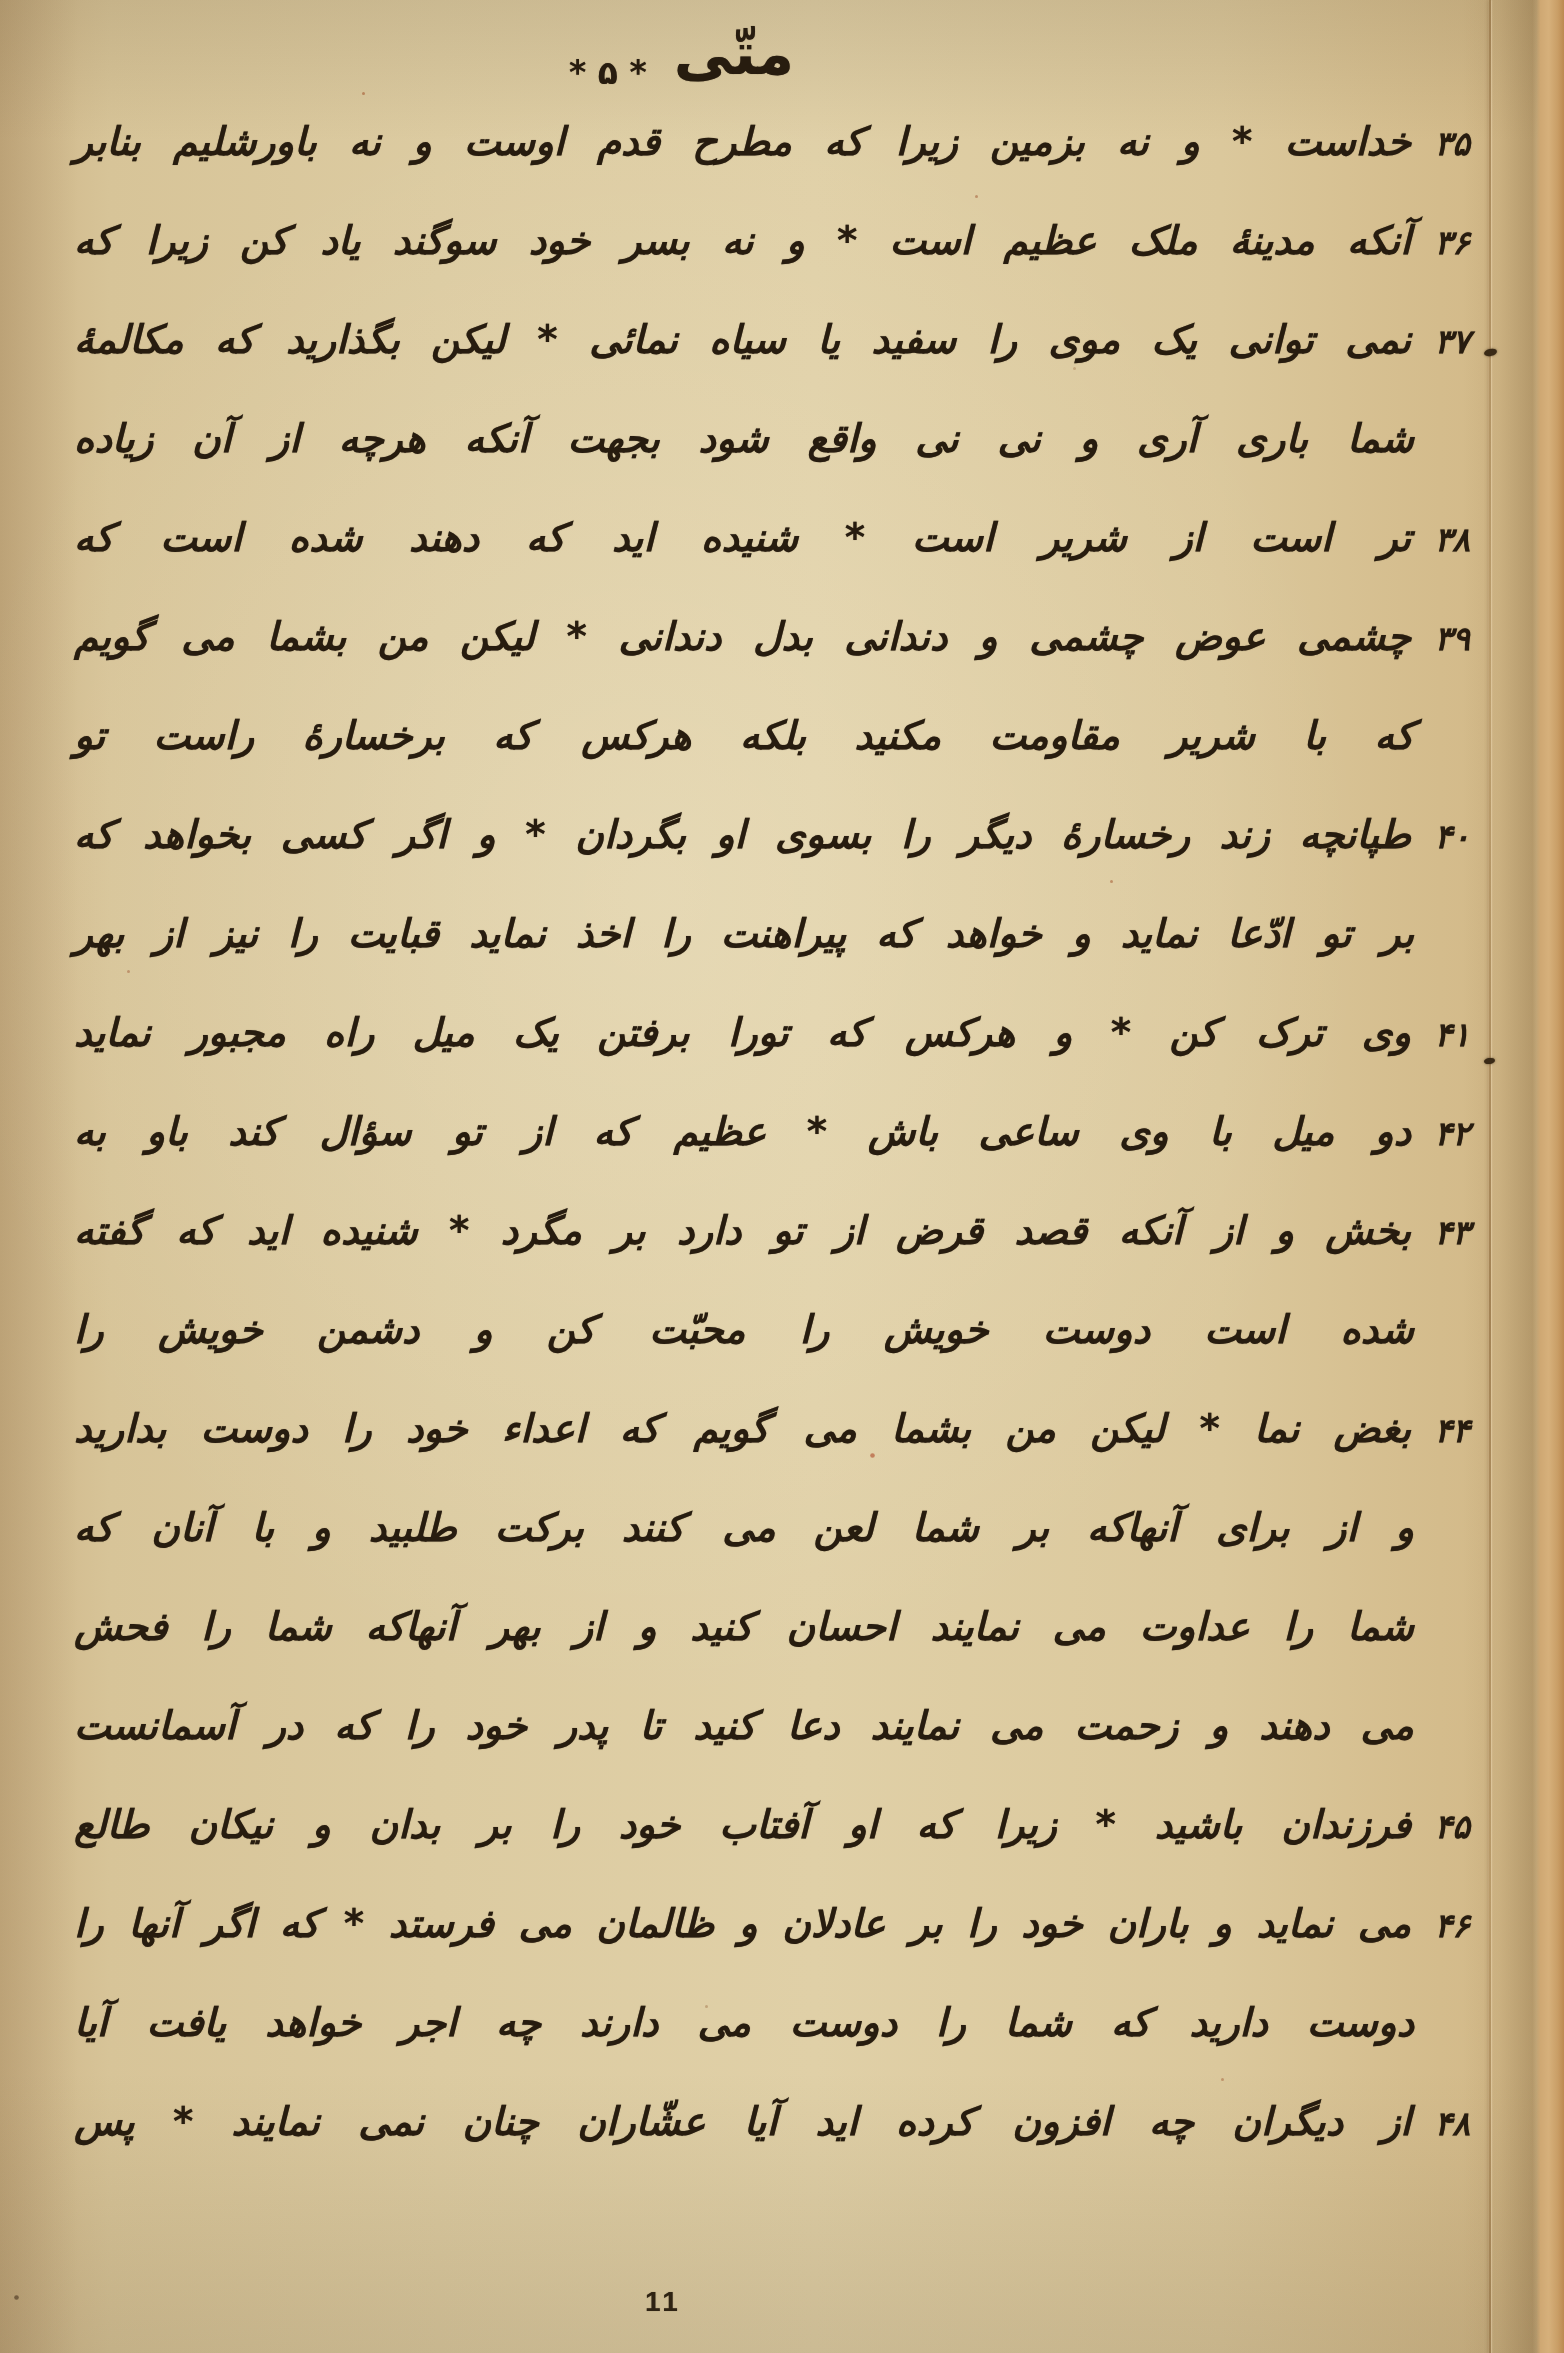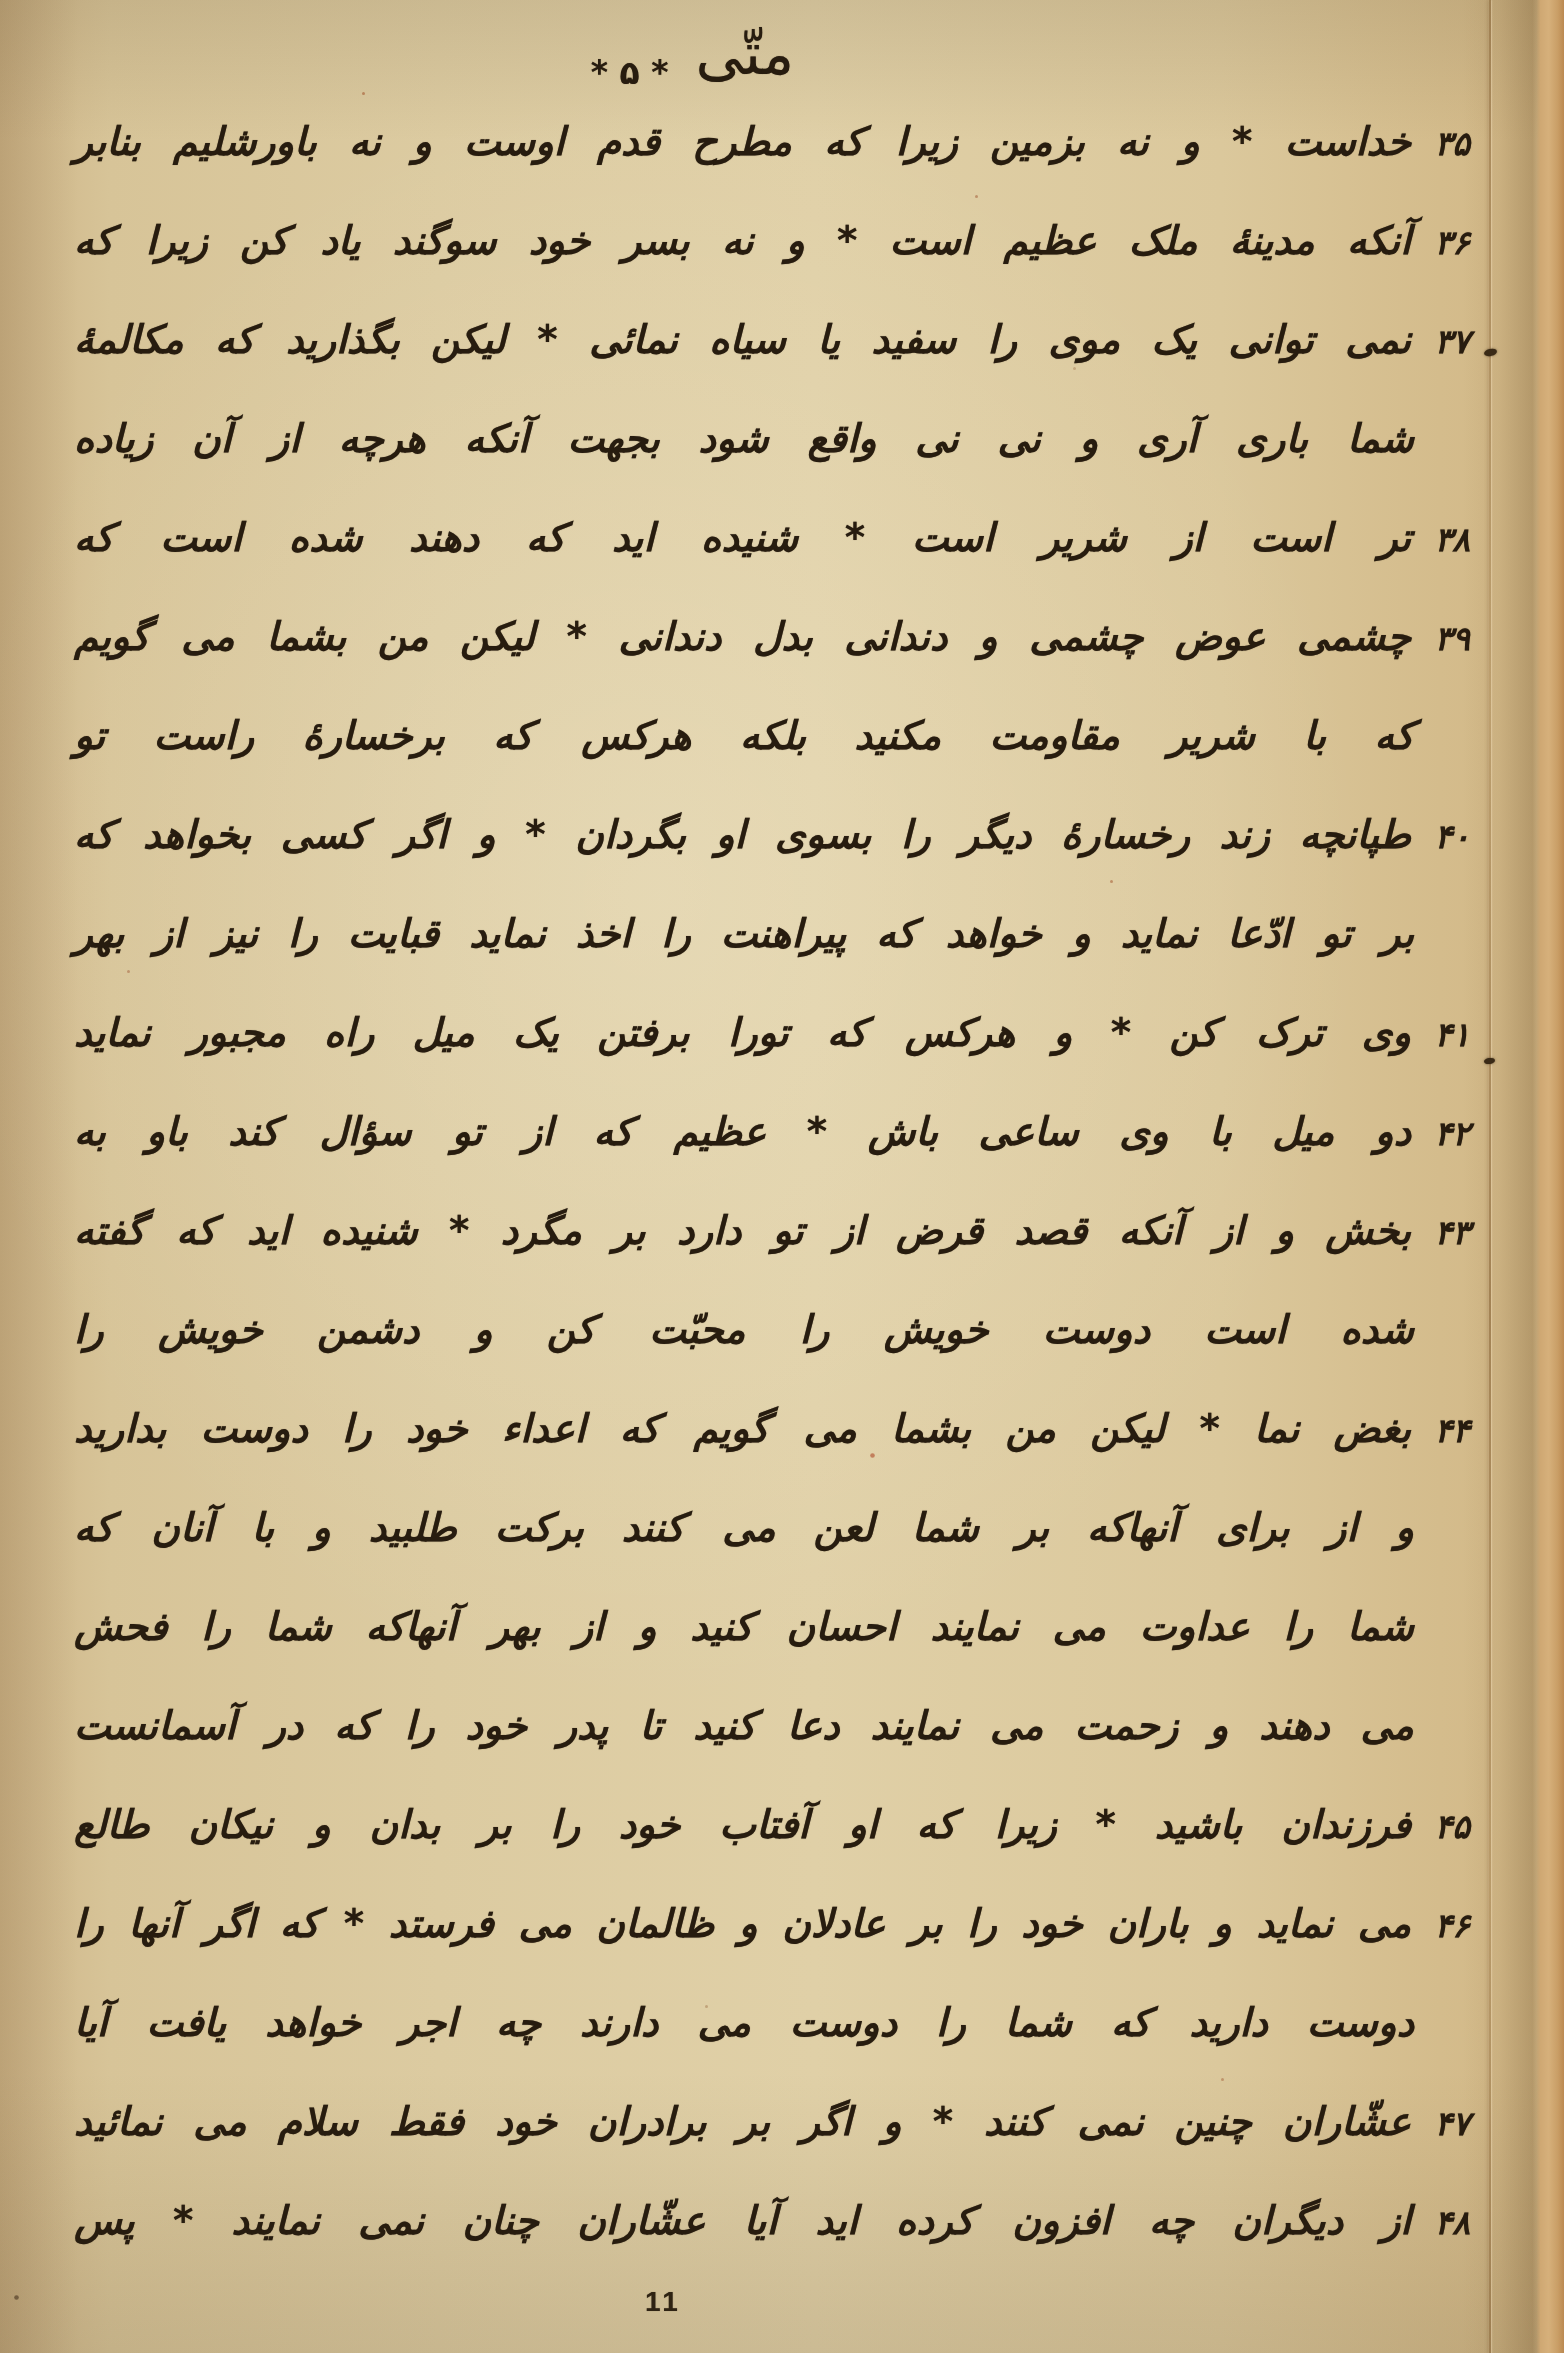--- a/index.html
+++ b/index.html
@@ -56,21 +56,21 @@
       343px 1913px 0 0 rgba(150,100,60,0.4),
       711px 275px 0 0 rgba(150,100,60,0.35);
   }
   
   .header{
     position:absolute;top:20.3px;right:771px;
     display:flex;flex-direction:row;align-items:flex-start;gap:27px;
     direction:rtl;white-space:nowrap;
   }
   .book-title{
-    font-size:59px;font-weight:normal;line-height:1.15;
+    font-size:59px;font-weight:bold;line-height:1.15;
     text-shadow:0 0 0.8px rgba(35,22,8,0.65);
   }
   .chapter-marker{
     font-size:33px;font-weight:bold;margin-top:33px;letter-spacing:4.7px;
     text-shadow:0 0 0.8px rgba(35,22,8,0.5);
   }
   
   .text-block{
     position:absolute;top:92px;left:74px;right:95px;
     direction:rtl;
@@ -122,19 +122,18 @@
       <div class="line"><span class="vnum">۴۲</span><span class="vtext">دو میل با وی ساعی باش * عظیم که از تو سؤال کند باو به</span></div>
       <div class="line"><span class="vnum">۴۳</span><span class="vtext">بخش و از آنکه قصد قرض از تو دارد بر مگرد * شنیده اید که گفته</span></div>
       <div class="line cont"><span class="vtext">شده است دوست خویش را محبّت کن و دشمن خویش را</span></div>
       <div class="line"><span class="vnum">۴۴</span><span class="vtext">بغض نما * لیکن من بشما می گویم که اعداء خود را دوست بدارید</span></div>
       <div class="line cont"><span class="vtext">و از برای آنهاکه بر شما لعن می کنند برکت طلبید و با آنان که</span></div>
       <div class="line cont"><span class="vtext">شما را عداوت می نمایند احسان کنید و از بهر آنهاکه شما را فحش</span></div>
       <div class="line cont"><span class="vtext">می دهند و زحمت می نمایند دعا کنید تا پدر خود را که در آسمانست</span></div>
       <div class="line"><span class="vnum">۴۵</span><span class="vtext">فرزندان باشید * زیرا که او آفتاب خود را بر بدان و نیکان طالع</span></div>
       <div class="line"><span class="vnum">۴۶</span><span class="vtext">می نماید و باران خود را بر عادلان و ظالمان می فرستد * که اگر آنها را</span></div>
       <div class="line cont"><span class="vtext">دوست دارید که شما را دوست می دارند چه اجر خواهد یافت آیا</span></div>
-      <div class="line"><span class="vnum">۴۷</span><span class="vtext">عشّاران چنین نمی کنند * و اگر بر برادران خود فقط سلام می نمائید</span></div>
       <div class="line"><span class="vnum">۴۸</span><span class="vtext">از دیگران چه افزون کرده اید آیا عشّاران چنان نمی نمایند * پس</span></div>
     </div>
 
   <div class="page-number">11</div>
 </div>
 
 
 </body></html>

